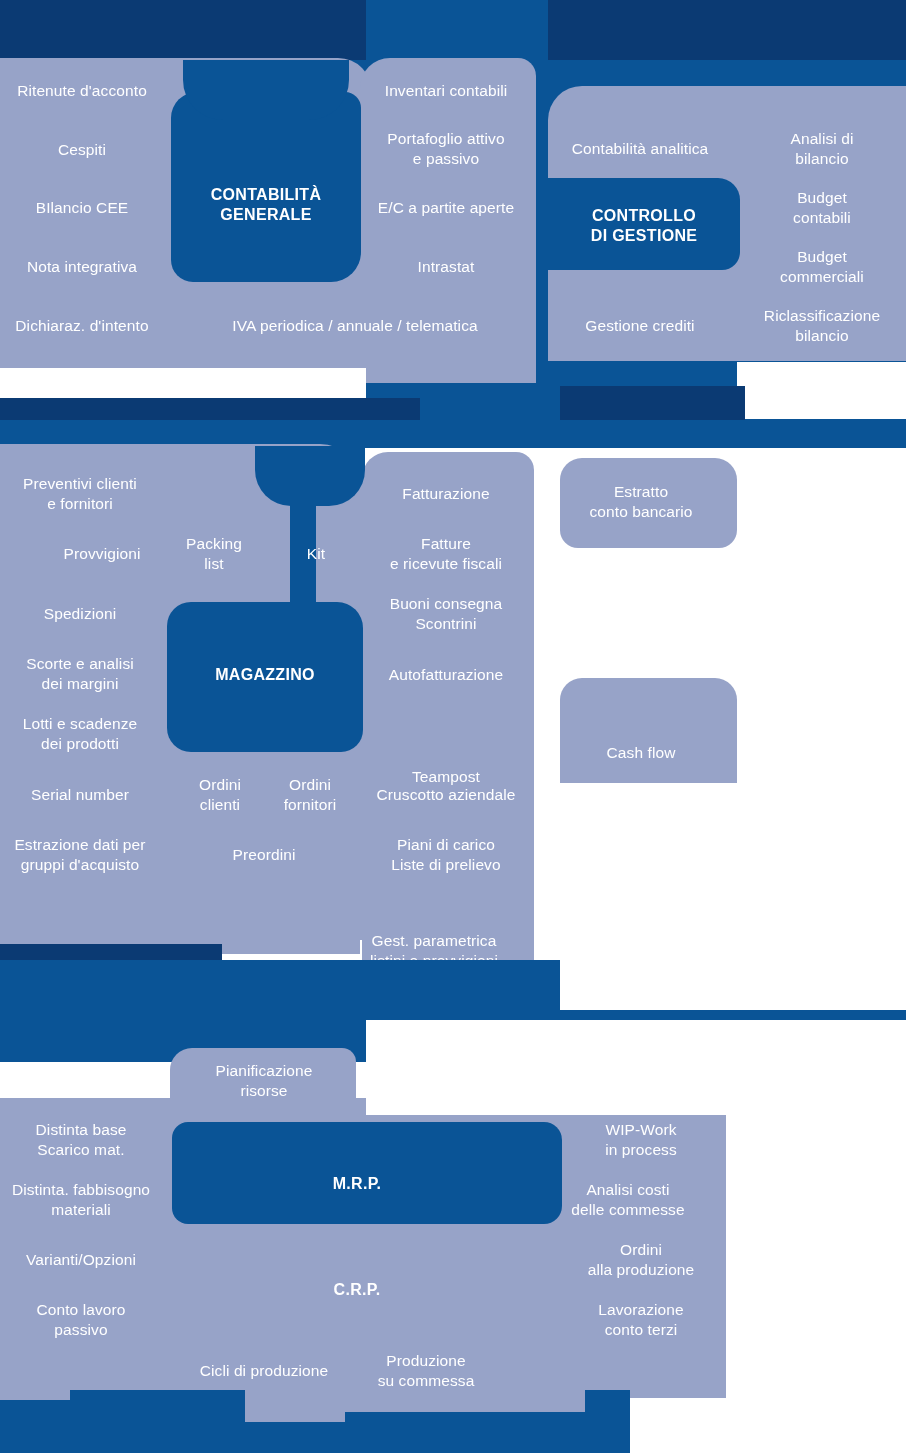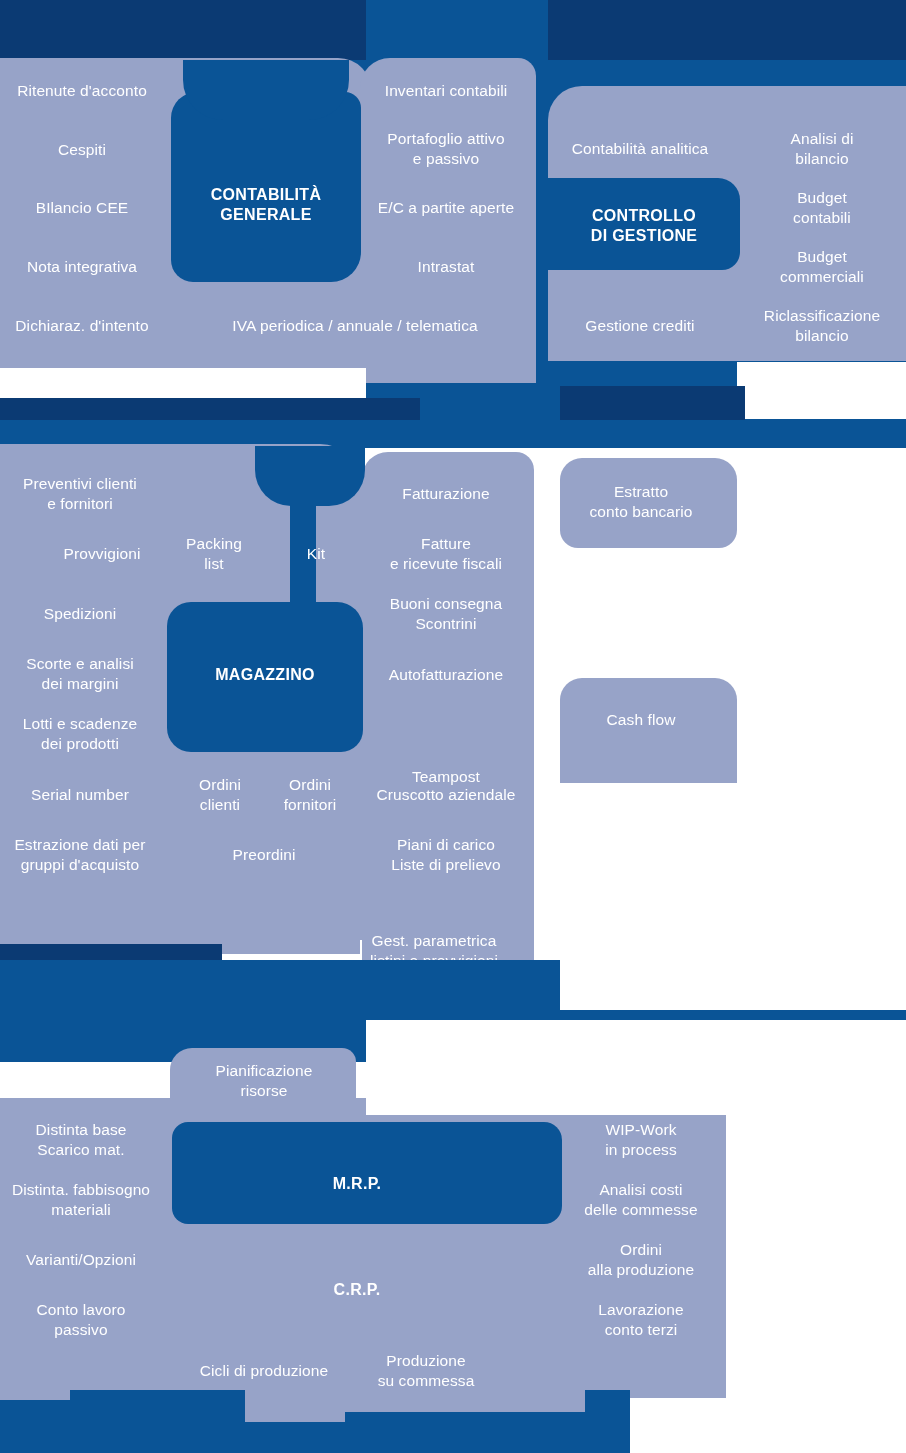--- a/index.html
+++ b/index.html
@@ -148,21 +148,21 @@
   <div class="lbl" style="left:446px;top:975px;">Spedizioni</div>
 
   <div class="blk c-light" style="left:560px;top:458px;width:177px;height:90px;border-radius:22px 22px 18px 18px;"></div>
   <div class="blk c-light" style="left:560px;top:678px;width:177px;height:105px;border-radius:22px 22px 0 0;"></div>
 
   <div class="hub" style="left:644px;top:617px;">TESORERIA
 E FINANZA</div>
 
   <div class="lbl" style="left:641px;top:502px;">Estratto
 conto bancario</div>
-  <div class="lbl" style="left:641px;top:720px;">Cash flow</div>
+  <div class="lbl" style="left:641px;top:753px;">Cash flow</div>
 
   <div class="blk c-white" style="left:737px;top:448px;width:169px;height:510px;"></div>
   <div class="blk c-white" style="left:534px;top:1002px;width:372px;height:112px;"></div>
   <div class="blk c-white" style="left:366px;top:1002px;width:170px;height:112px;"></div>
 
   <div class="blk c-navy" style="left:0;top:944px;width:222px;height:48px;"></div>
   <div class="blk c-mid" style="left:0;top:960px;width:560px;height:60px;"></div>
   <div class="blk c-mid" style="left:0;top:1010px;width:906px;height:52px;"></div>
 
   <div class="blk c-light" style="left:170px;top:1048px;width:186px;height:78px;border-radius:22px 14px 14px 22px;"></div>
@@ -182,21 +182,21 @@
 passivo</div>
 
   <div class="lbl" style="left:264px;top:1081px;">Pianificazione
 risorse</div>
   <div class="lbl" style="left:264px;top:1371px;">Cicli di produzione</div>
   <div class="lbl" style="left:426px;top:1371px;text-align:center;">Produzione
 su commessa</div>
 
   <div class="lbl" style="left:641px;top:1140px;">WIP-Work
 in process</div>
-  <div class="lbl" style="left:641px;top:1200px;text-align:center;">Analisi costi
+  <div class="lbl" style="left:628px;top:1200px;text-align:center;">Analisi costi
 delle commesse</div>
   <div class="lbl" style="left:641px;top:1260px;">Ordini
 alla produzione</div>
   <div class="lbl" style="left:641px;top:1320px;">Lavorazione
 conto terzi</div>
 
   <div class="blk c-white" style="left:366px;top:1020px;width:540px;height:95px;"></div>
   <div class="blk c-white" style="left:726px;top:1098px;width:180px;height:355px;"></div>
   <div class="blk c-mid" style="left:0;top:1390px;width:630px;height:63px;"></div>
   <div class="blk c-white" style="left:630px;top:1398px;width:276px;height:55px;"></div>

